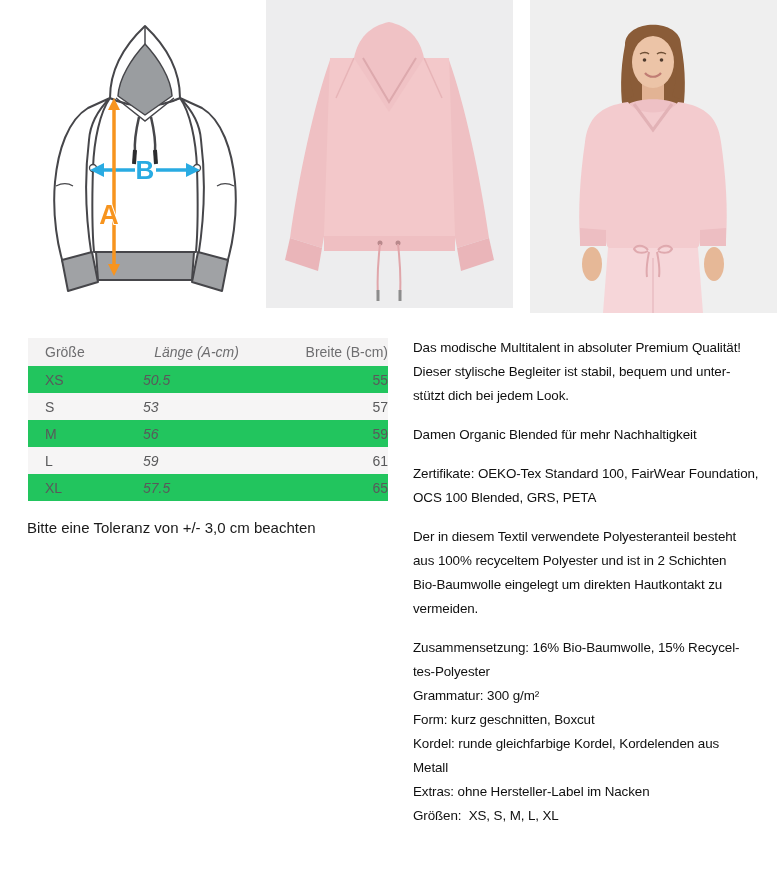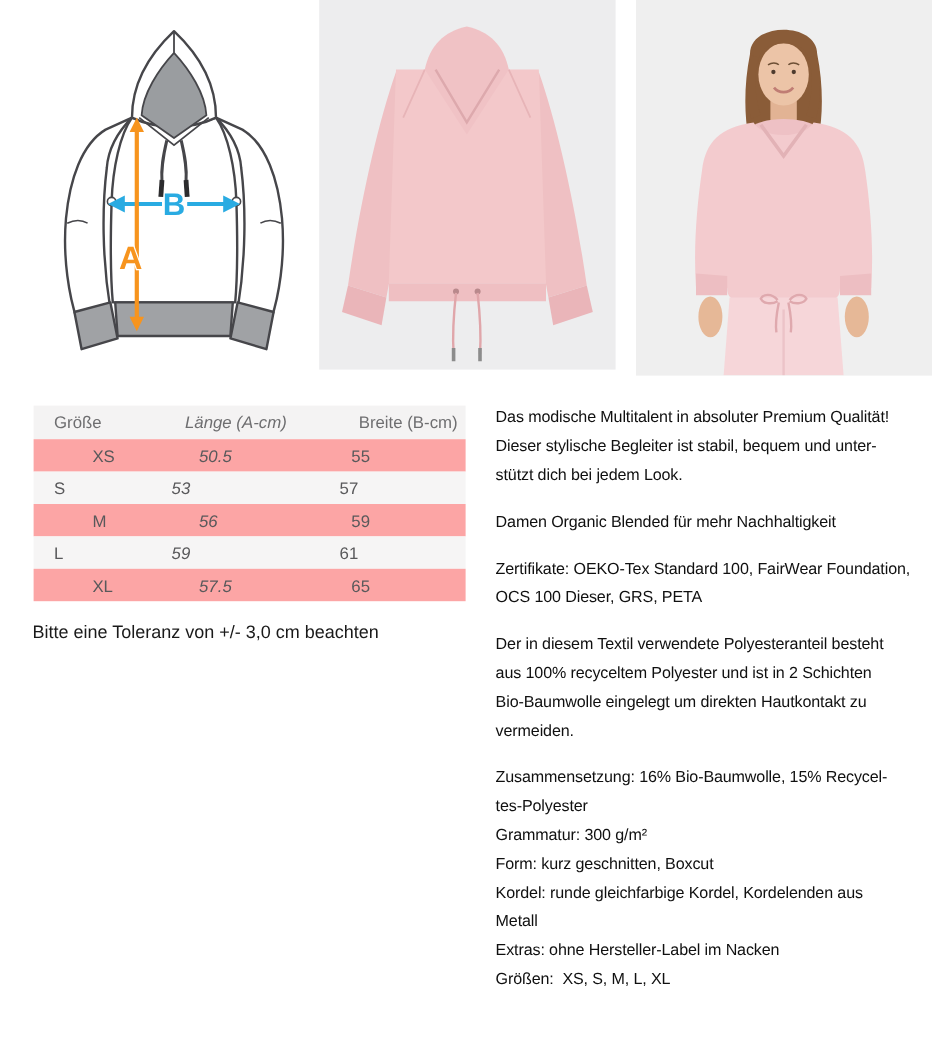--- a/index.html
+++ b/index.html
@@ -21,26 +21,26 @@
     font-family:"Liberation Sans", sans-serif;
     font-weight:bold;
   }
 
   
   .size-table{
     position:absolute;left:28px;top:338px;width:360px;
     font-size:14px;color:#59595b;
   }
   .t-row{display:flex;align-items:center;height:27px;background:#f6f5f5;}
-  .t-row.odd{background:#fca5a5;padding-left:32px;}
+  .t-row.odd{background:#22c55e;}
   .t-row.t-head{height:28px;background:#f4f3f3;color:#6e6e70;gap:26px;}
   .t-cell{white-space:nowrap;}
   .c1{width:115px;padding-left:17px;box-sizing:border-box;}
   .c2{width:140px;font-style:italic;}
-  .c3{width:105px;}
+  .c3{width:105px;text-align:right;}
 
   
   .tolerance{
     position:absolute;left:27px;top:519px;
     font-size:15px;color:#1a1a1a;white-space:nowrap;
   }
 
   
   .description{
     position:absolute;left:413px;top:336px;width:364px;
@@ -185,21 +185,21 @@
   </div>
 
   <div class="tolerance">Bitte eine Toleranz von +/- 3,0 cm beachten</div>
 
   <div class="description">
     <p>Das modische Multitalent in absoluter Premium Qualität!
 Dieser stylische Begleiter ist stabil, bequem und unter-
 stützt dich bei jedem Look.</p>
     <p>Damen Organic Blended für mehr Nachhaltigkeit</p>
     <p>Zertifikate: OEKO-Tex Standard 100, FairWear Foundation,
-OCS 100 Dieser, GRS, PETA</p>
+OCS 100 Blended, GRS, PETA</p>
     <p>Der in diesem Textil verwendete Polyesteranteil besteht
 aus 100% recyceltem Polyester und ist in 2 Schichten
 Bio-Baumwolle eingelegt um direkten Hautkontakt zu
 vermeiden.</p>
     <p>Zusammensetzung: 16% Bio-Baumwolle, 15% Recycel-
 tes-Polyester
 Grammatur: 300 g/m²
 Form: kurz geschnitten, Boxcut
 Kordel: runde gleichfarbige Kordel, Kordelenden aus
 Metall

